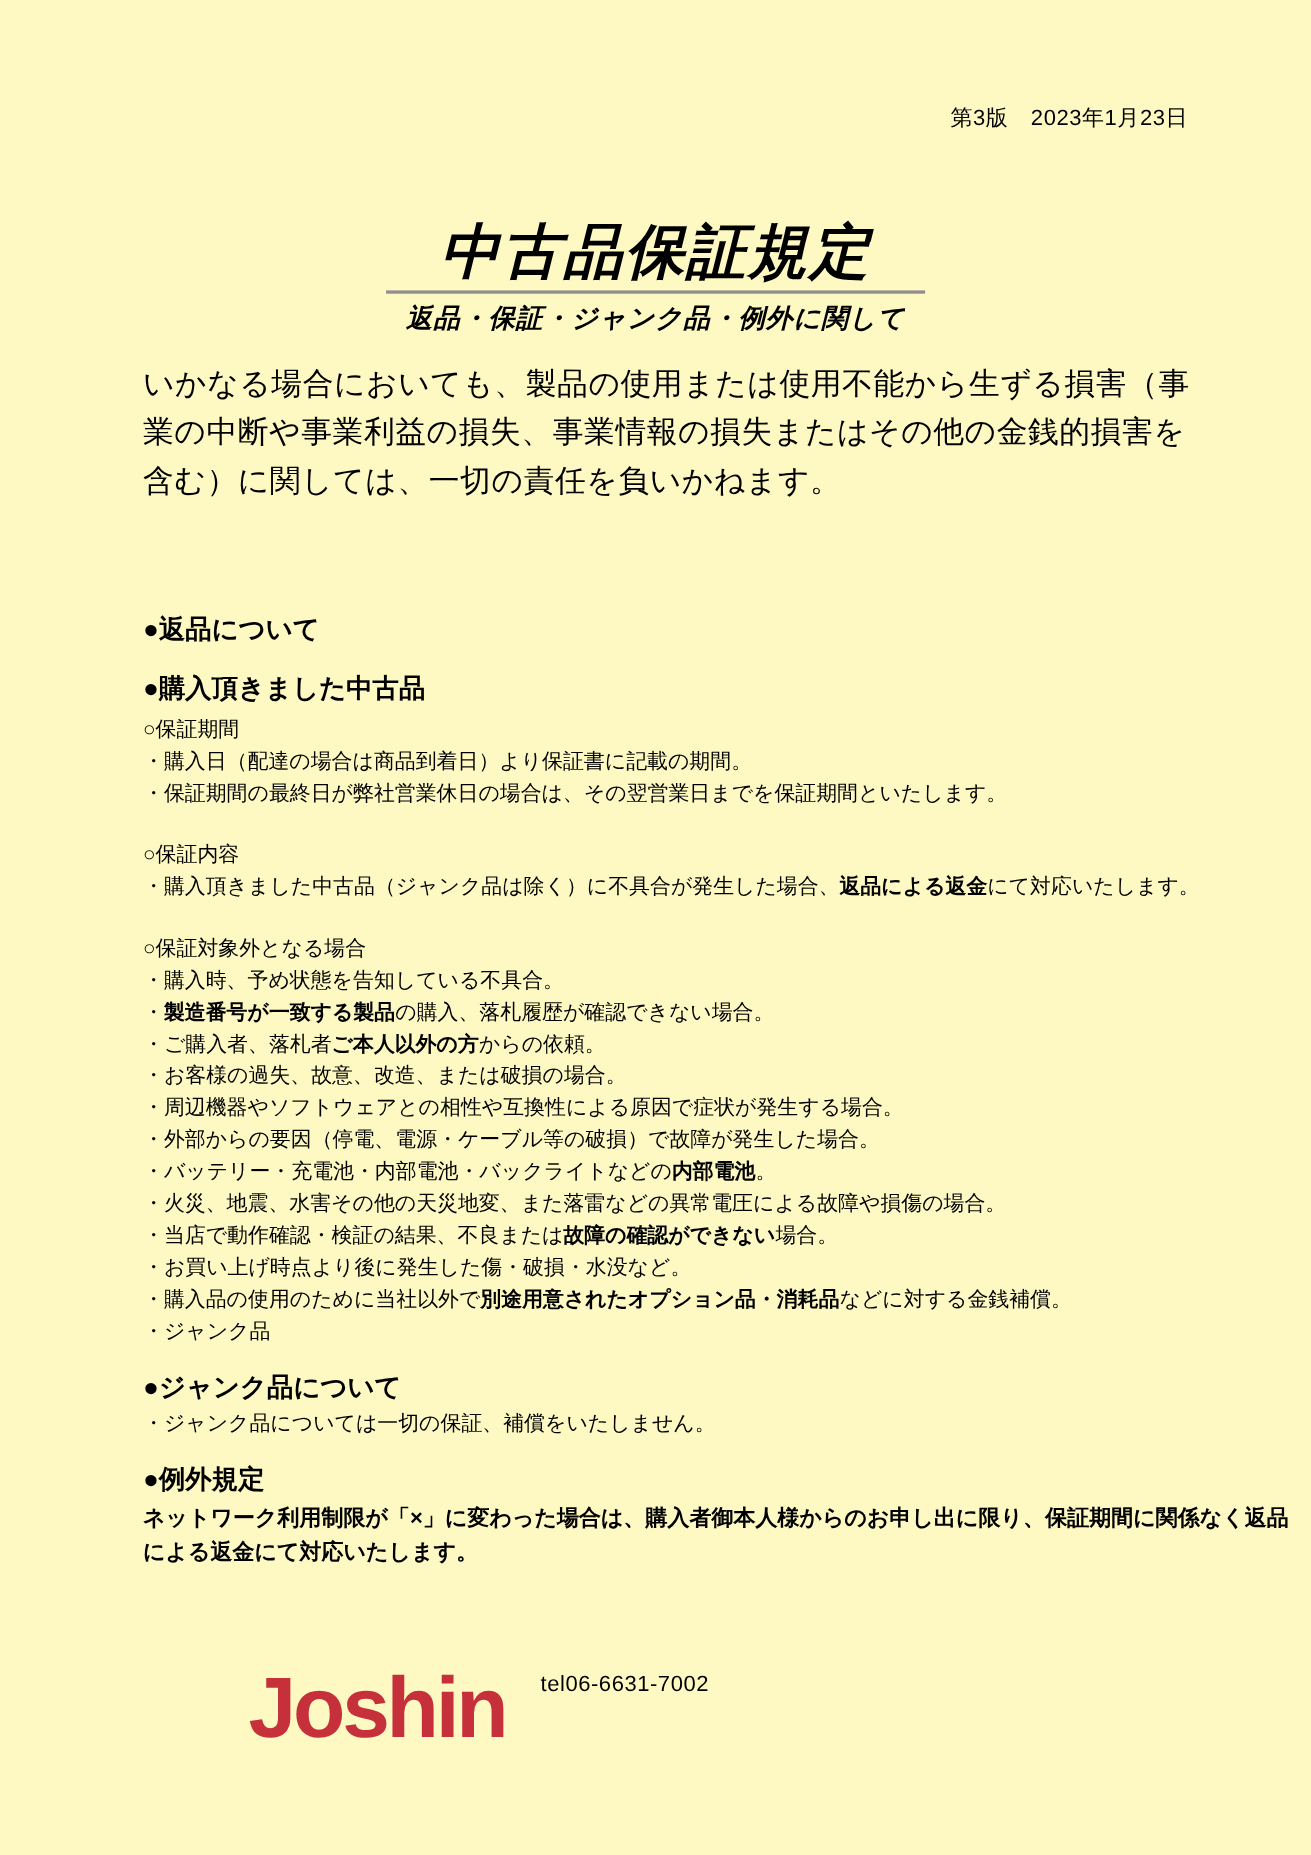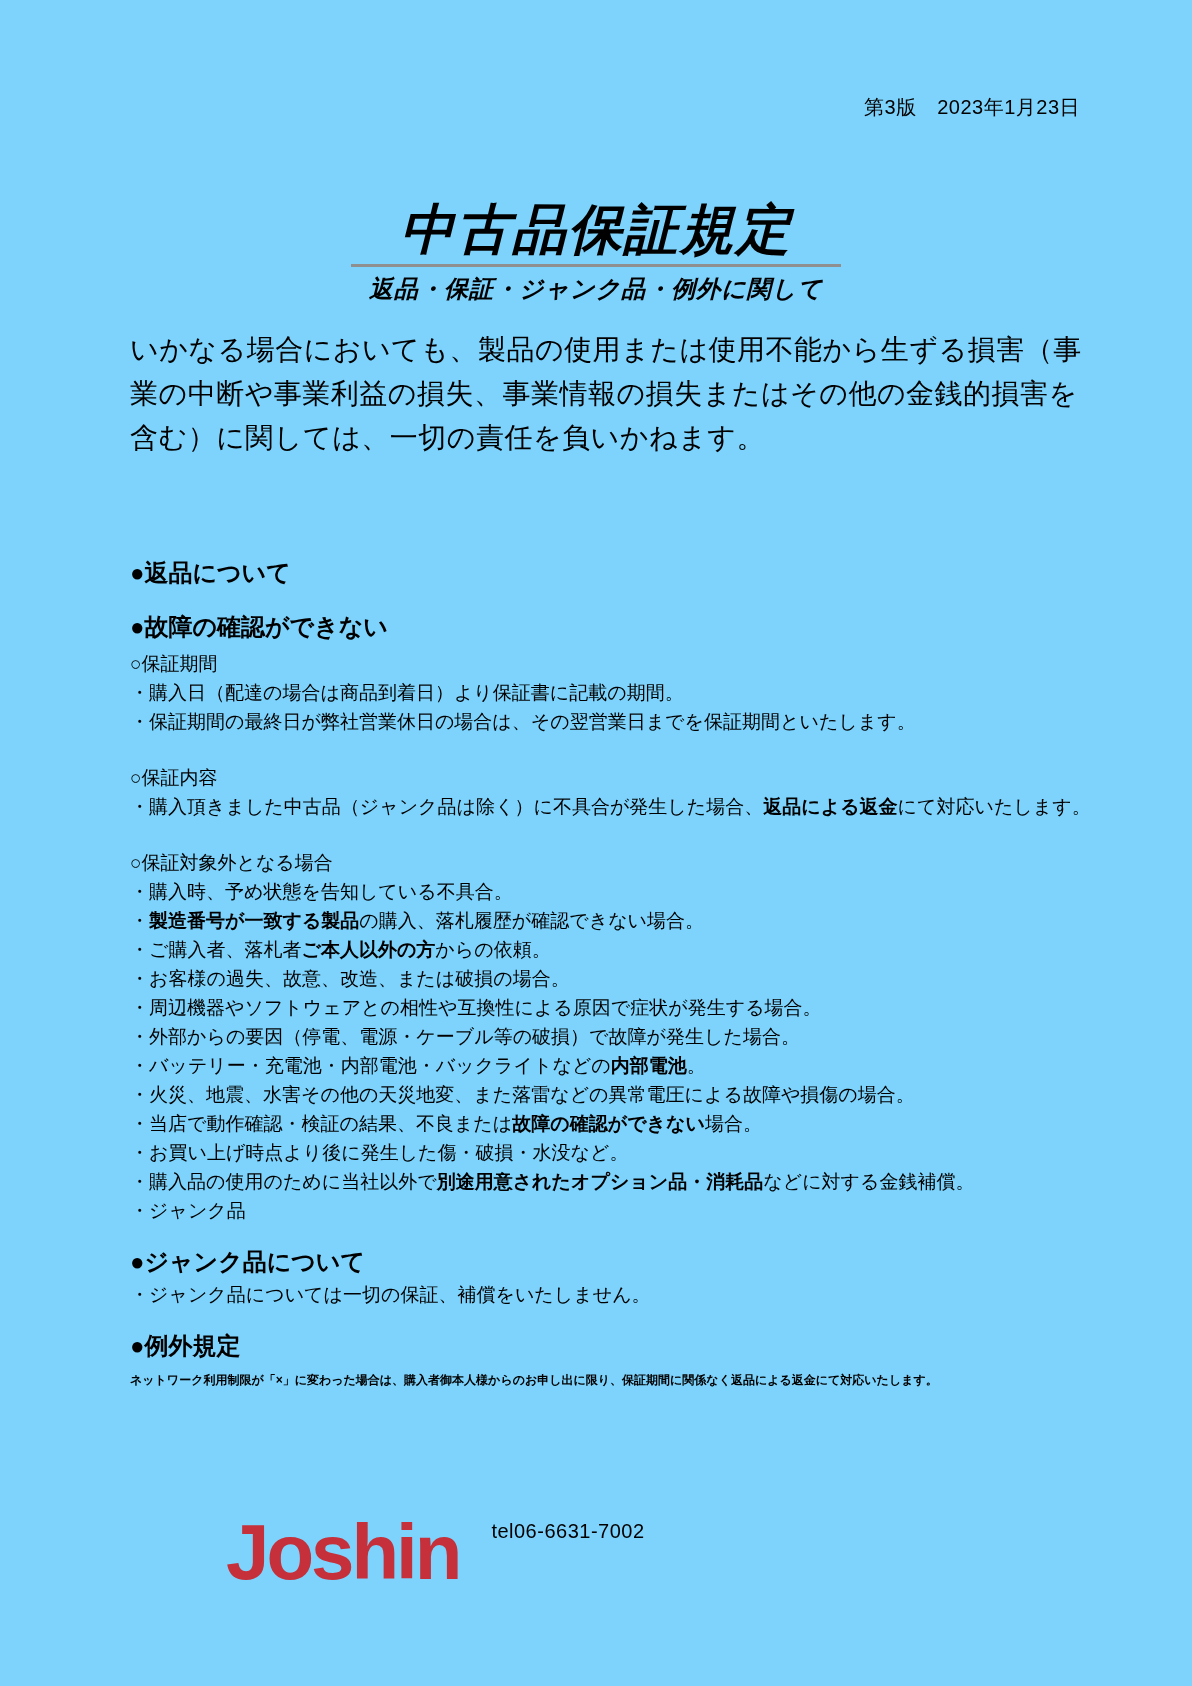--- a/index.html
+++ b/index.html
@@ -1,20 +1,20 @@
 <!DOCTYPE html>
 <html lang="ja"><head>
 <meta charset="utf-8">
 <style>
   html, body { margin: 0; padding: 0; background: #ffffff; }
   .page {
     position: relative;
     width: 1192px;
     height: 1686px;
-    background: #7dd3fc;
+    background: #fef9c3;
     color: #000000;
     font-family: "Liberation Sans", sans-serif;
     overflow: hidden;
   }
 
   
   .edition {
     position: absolute;
     top: 94px;
     right: 112px;
@@ -84,21 +84,21 @@
     margin-top: 28px;
   }
   .blk-heading + .blk-sub { margin-top: 6px; }
   .blk-item {
     font-size: 19px;
     line-height: 28px;
     margin-top: 1px;
   }
   .blk-heading + .blk-item { margin-top: 2px; }
   .blk-boldpara {
-    font-size: 12px;
+    font-size: 20px;
     font-weight: bold;
     line-height: 31px;
     margin-top: 2px;
   }
   .seg-bold { font-weight: bold; }
 
   
   .footer {
     position: absolute;
     top: 1512px;
@@ -133,21 +133,21 @@
     <div class="doc-title">中古品保証規定</div>
     <div class="title-rule"></div>
     <div class="doc-subtitle">返品・保証・ジャンク品・例外に関して</div>
   </div>
 
   <div class="disclaimer">いかなる場合においても、製品の使用または使用不能から生ずる損害（事業の中断や事業利益の損失、事業情報の損失またはその他の金銭的損害を含む）に関しては、一切の責任を負いかねます。</div>
 
   <div class="doc-body">
 
   <div class="blk-heading"><span>●返品について</span></div>
-      <div class="blk-heading"><span>●故障の確認ができない</span></div>
+      <div class="blk-heading"><span>●購入頂きました中古品</span></div>
       <div class="blk-sub"><span>○保証期間</span></div>
       <div class="blk-item"><span>・購入日（配達の場合は商品到着日）より保証書に記載の期間。</span></div>
       <div class="blk-item"><span>・保証期間の最終日が弊社営業休日の場合は、その翌営業日までを保証期間といたします。</span></div>
       <div class="blk-sub"><span>○保証内容</span></div>
       <div class="blk-item"><span>・購入頂きました中古品（ジャンク品は除く）に不具合が発生した場合、</span><span class="seg-bold">返品による返金</span><span>にて対応いたします。</span></div>
       <div class="blk-sub"><span>○保証対象外となる場合</span></div>
       <div class="blk-item"><span>・購入時、予め状態を告知している不具合。</span></div>
       <div class="blk-item"><span>・</span><span class="seg-bold">製造番号が一致する製品</span><span>の購入、落札履歴が確認できない場合。</span></div>
       <div class="blk-item"><span>・ご購入者、落札者</span><span class="seg-bold">ご本人以外の方</span><span>からの依頼。</span></div>
       <div class="blk-item"><span>・お客様の過失、故意、改造、または破損の場合。</span></div>

